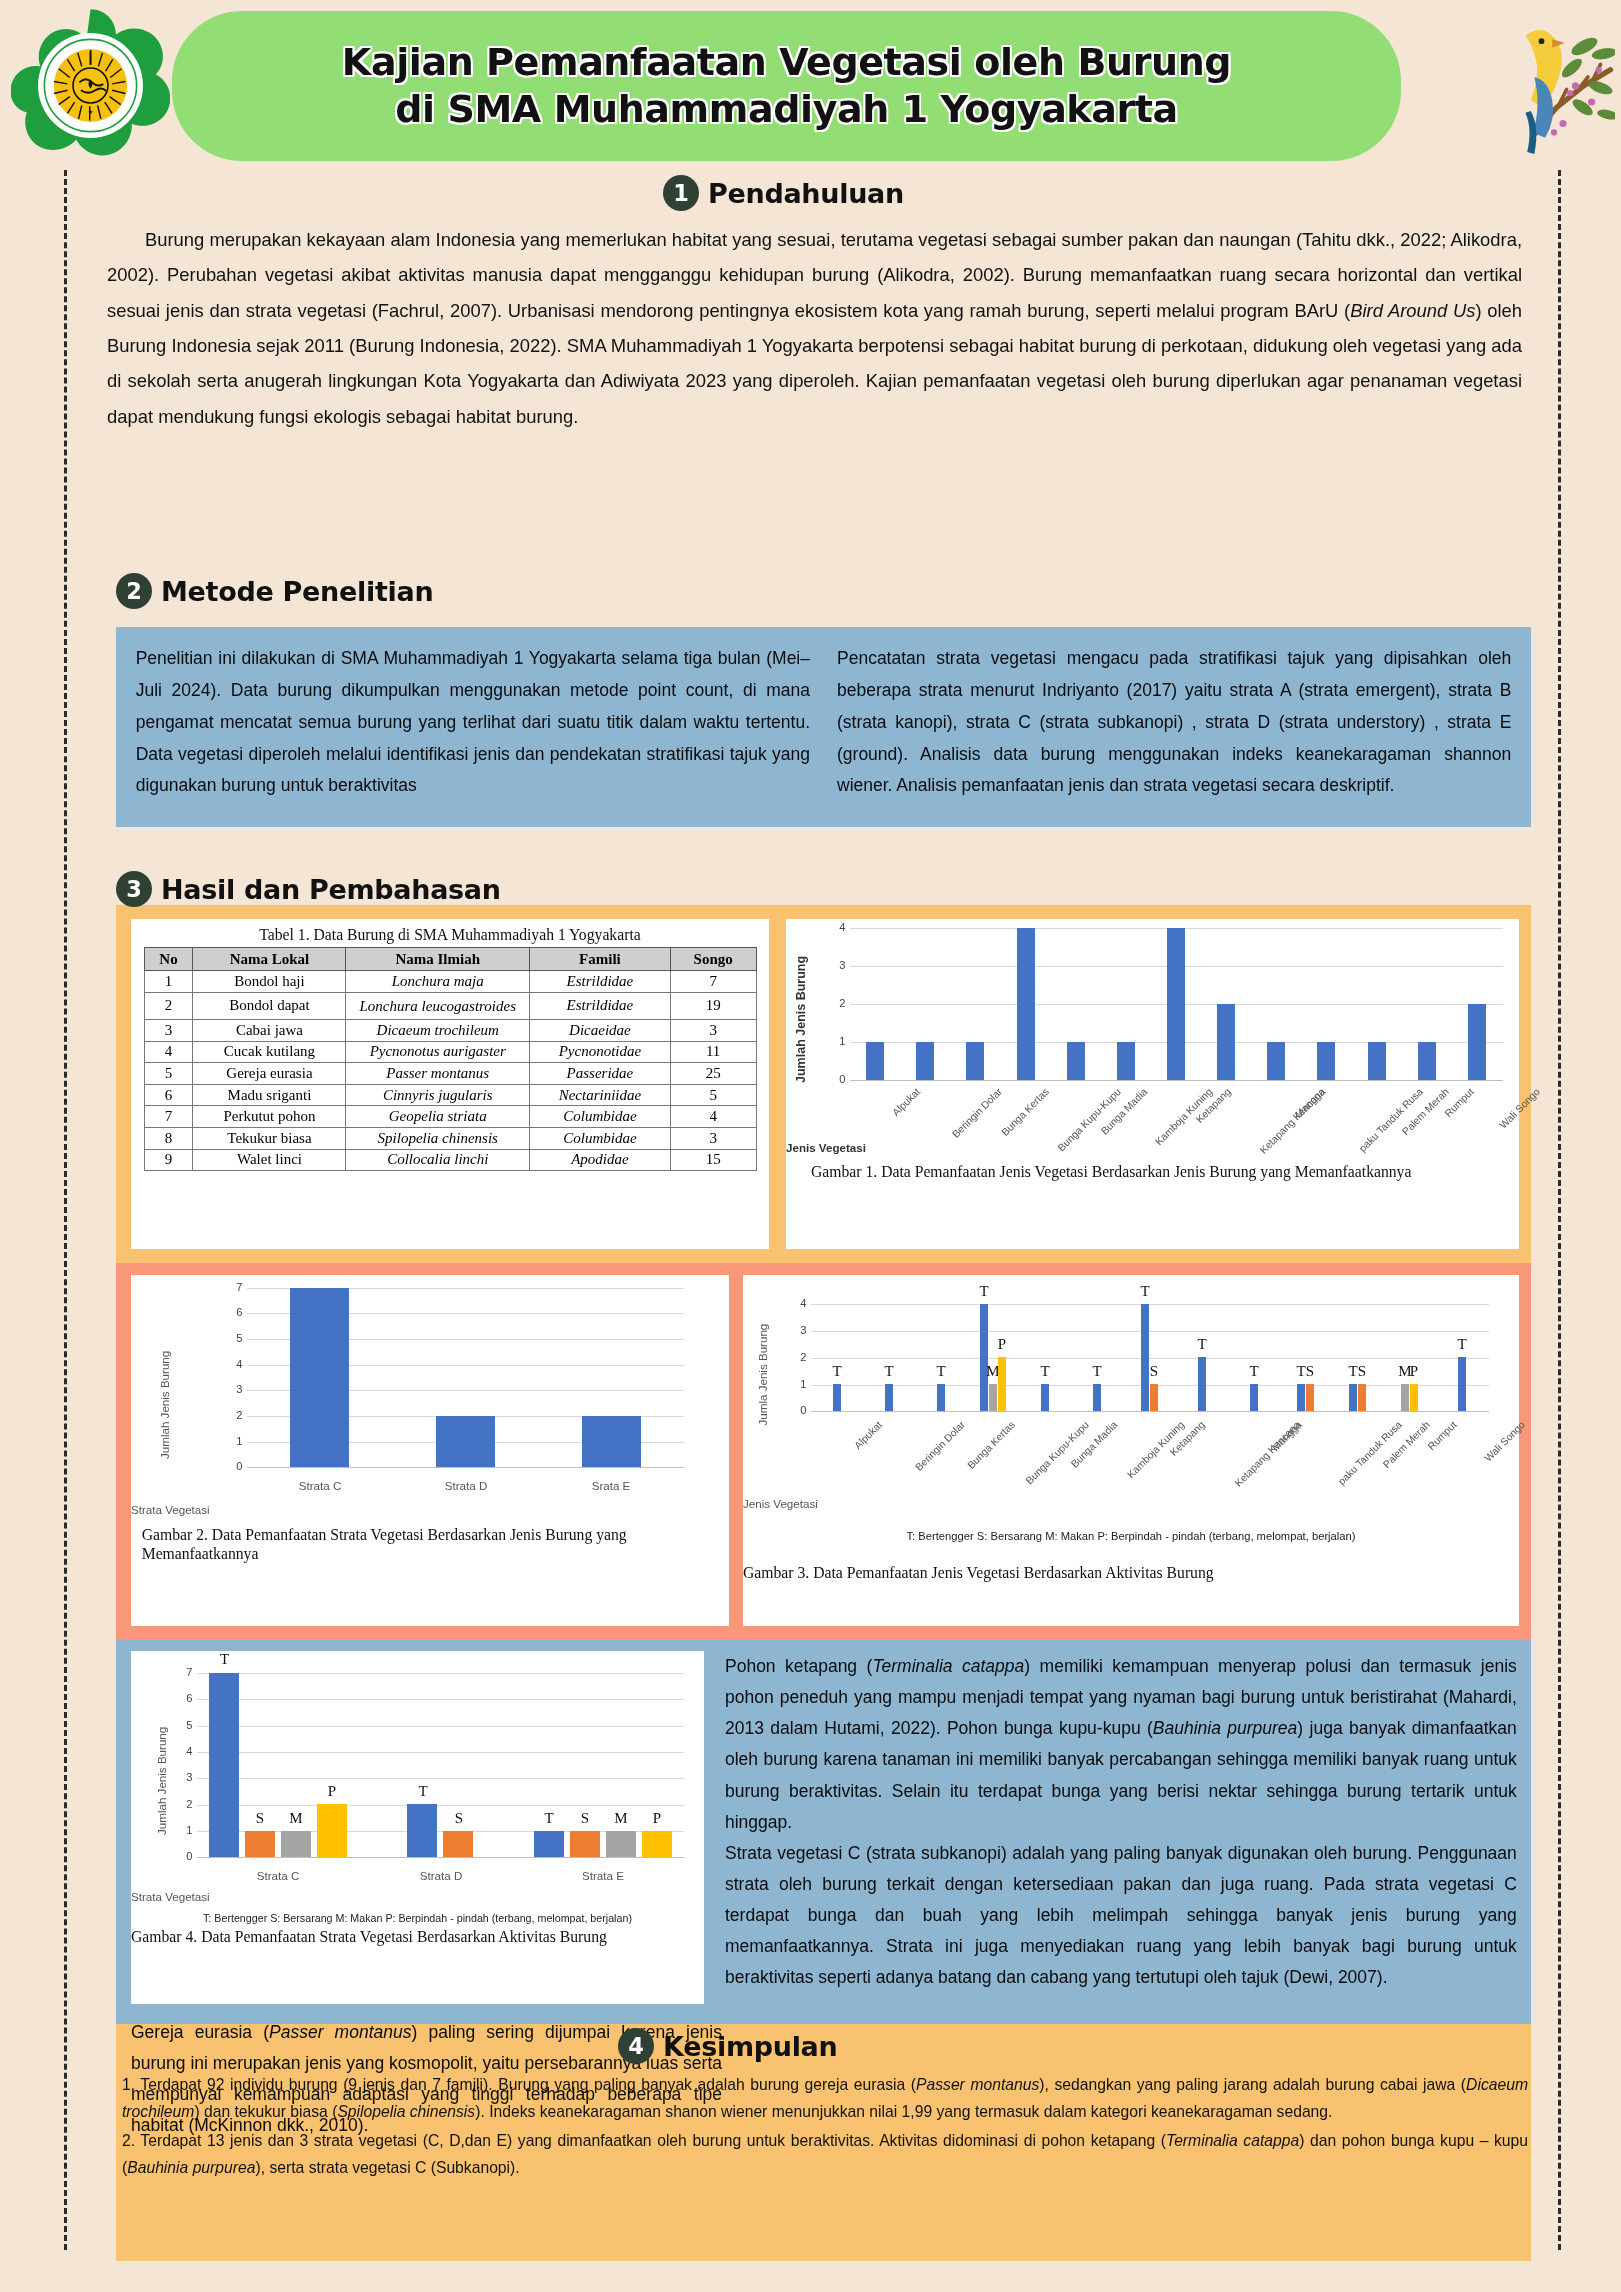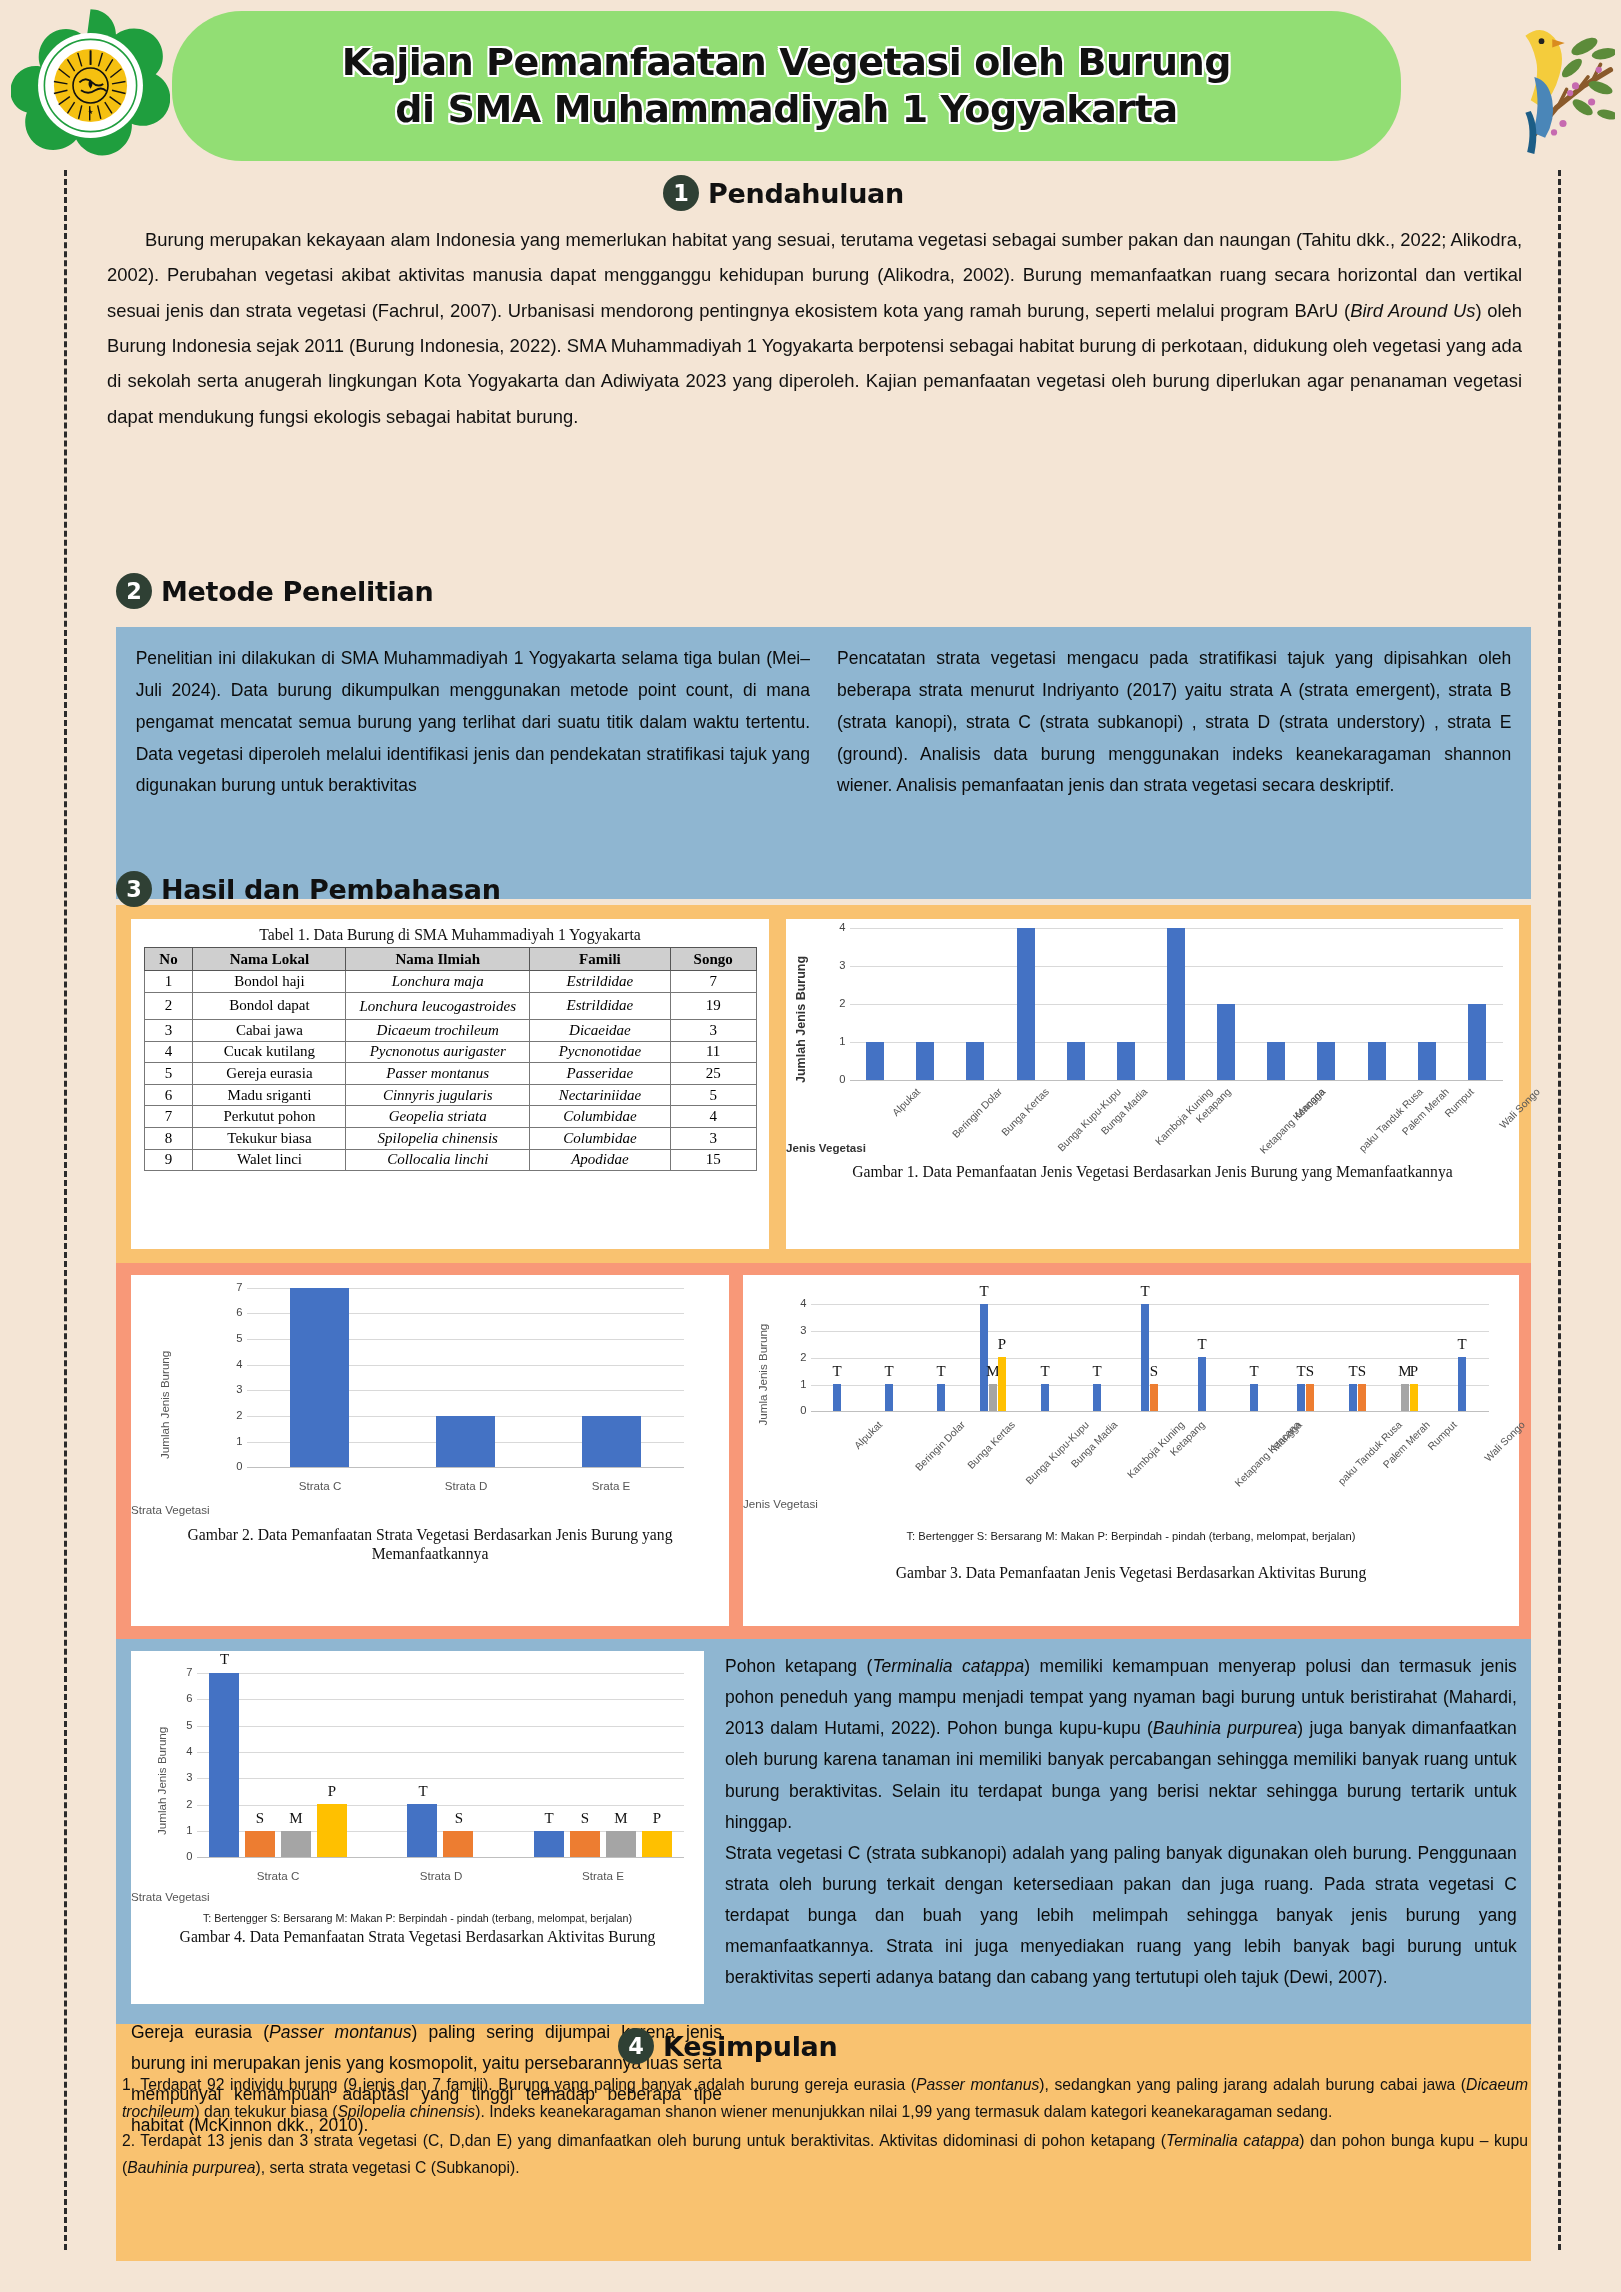--- a/index.html
+++ b/index.html
@@ -75,21 +75,21 @@
   .intro-text {
     position: absolute; left: 107px; top: 222px; width: 1415px;
     font-size: 18.4px; line-height: 1.92;
     text-align: justify; color: #111;
   }
   .intro-text .indent { display: inline-block; width: 38px; }
 
   
   #metode-head { position: absolute; left: 116px; top: 573px; }
   .metode-box {
-    position: absolute; left: 116px; top: 627px; width: 1415px; height: 272px;
+    position: absolute; left: 116px; top: 627px; width: 1415px; height: 200px;
     background: #8fb6d1;
     display: flex; gap: 27px; padding: 16px 19.7px 9px 19.7px;
   }
   .metode-col {
     width: 50%; font-size: 17.5px; line-height: 1.82;
     text-align: justify; color: #0b0b0b;
   }
 
   
   #hasil-head { position: absolute; left: 116px; top: 871px; }
@@ -136,21 +136,21 @@
 
   
   .chart-card { position: absolute; background: #fff; }
   #g1-card { left: 786px; top: 919px; width: 733px; height: 330px; }
   #g2-card { left: 131px; top: 1275px; width: 598px; height: 351px; }
   #g3-card { left: 743px; top: 1275px; width: 776px; height: 351px; }
   #g4-card { left: 131px; top: 1651px; width: 573px; height: 353px; }
 
   .cap {
     font-family: "Liberation Serif", serif;
-    font-size: 15.7px; text-align: center; color: #111; line-height: 1.25;
+    font-size: 15.7px; color: #111; line-height: 1.25;
   }
 
   
   .plot { position: relative; }
   .ylab {
     position: absolute;
     font-size: 11.6px; color: #444;
     transform-origin: center;
     transform: rotate(-90deg);
     white-space: nowrap;

